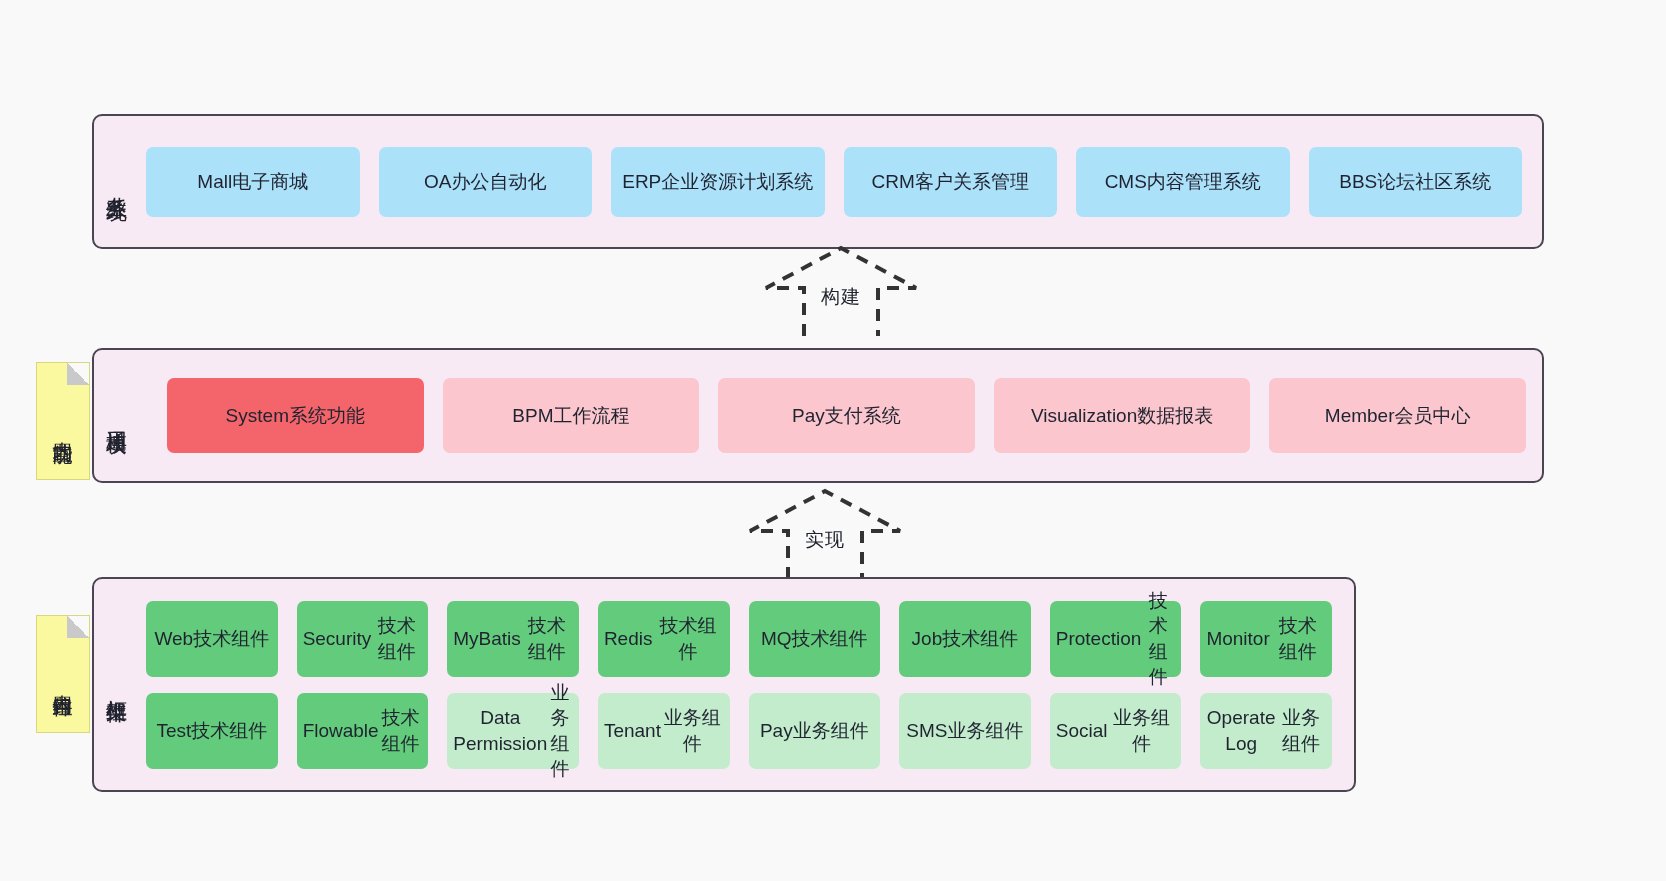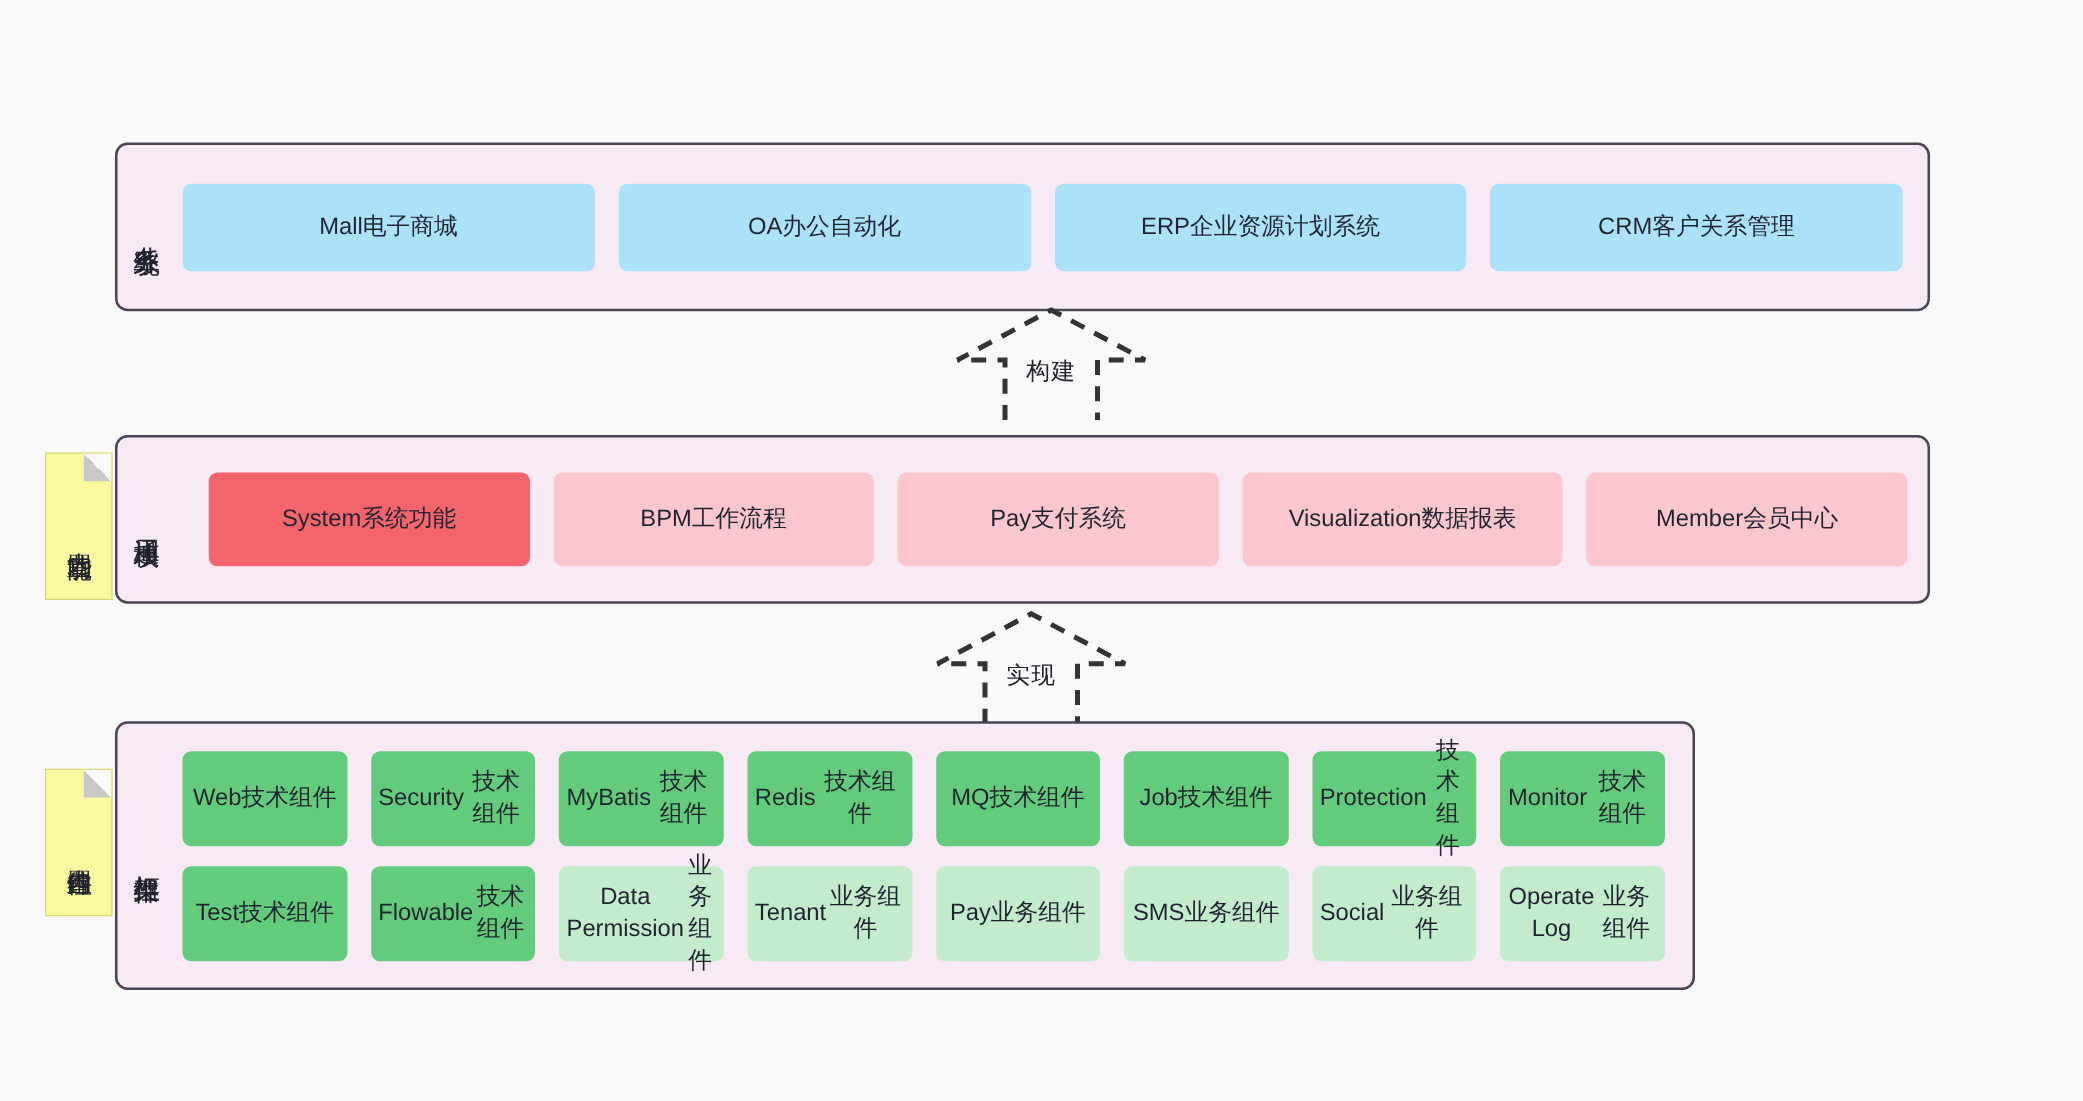--- a/index.html
+++ b/index.html
@@ -150,20 +150,28 @@
           <span class="cn">办公自动化</span>
         </div>
         <div class="cell c-blue">
           <span class="en">ERP</span>
           <span class="cn">企业资源计划系统</span>
         </div>
         <div class="cell c-blue">
           <span class="en">CRM</span>
           <span class="cn">客户关系管理</span>
         </div>
+        <div class="cell c-blue">
+          <span class="en">CMS</span>
+          <span class="cn">内容管理系统</span>
+        </div>
+        <div class="cell c-blue">
+          <span class="en">BBS</span>
+          <span class="cn">论坛社区系统</span>
+        </div>
       </div>
     </div>
   </div>
 
   <div class="arrow-block" id="arrow-build">
     <svg viewBox="0 0 170 96" xmlns="http://www.w3.org/2000/svg" aria-hidden="true">
       <path d="M 48 92 L 48 44 L 10 44 L 85 4 L 160 44 L 122 44 L 122 92" fill="#f9f9f9" stroke="#333333" stroke-width="4" stroke-dasharray="12 9" stroke-linecap="butt" stroke-linejoin="miter"></path>
     </svg>
     <div class="arrow-label">构建</div>
   </div>

